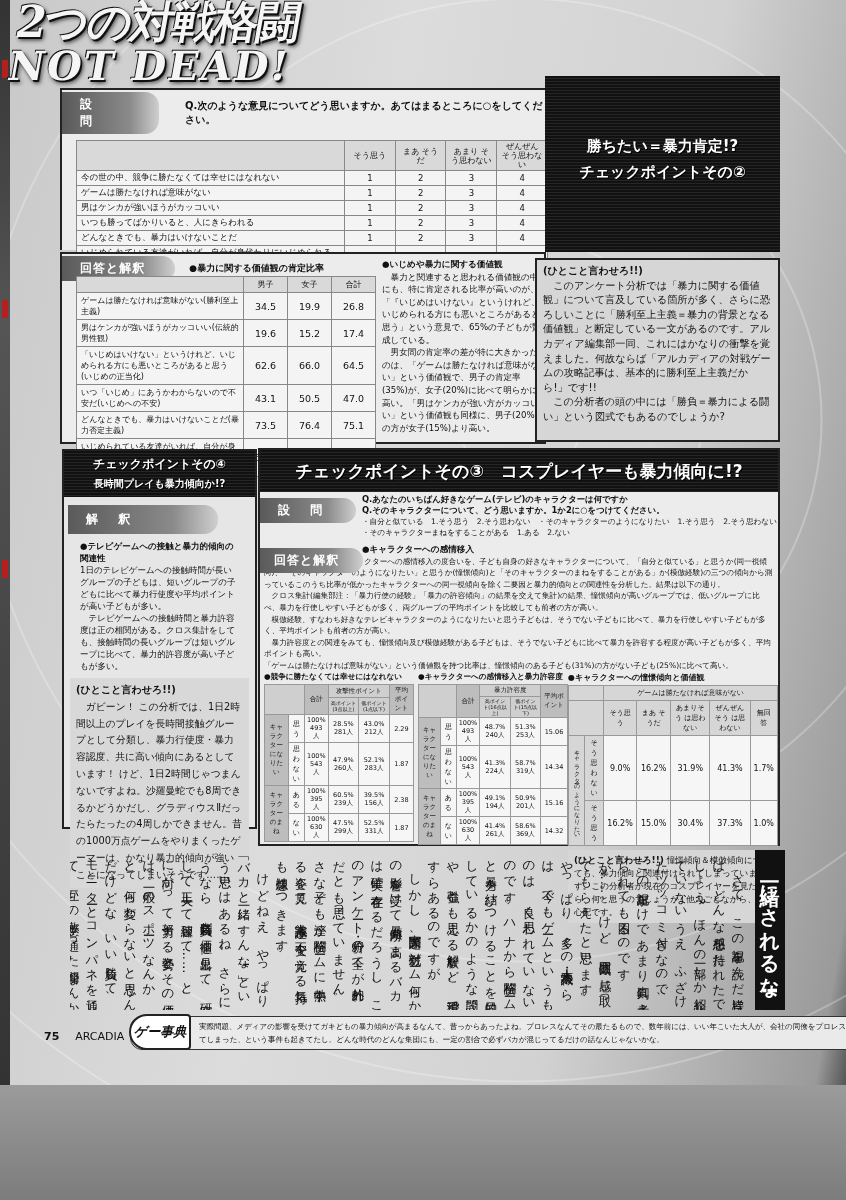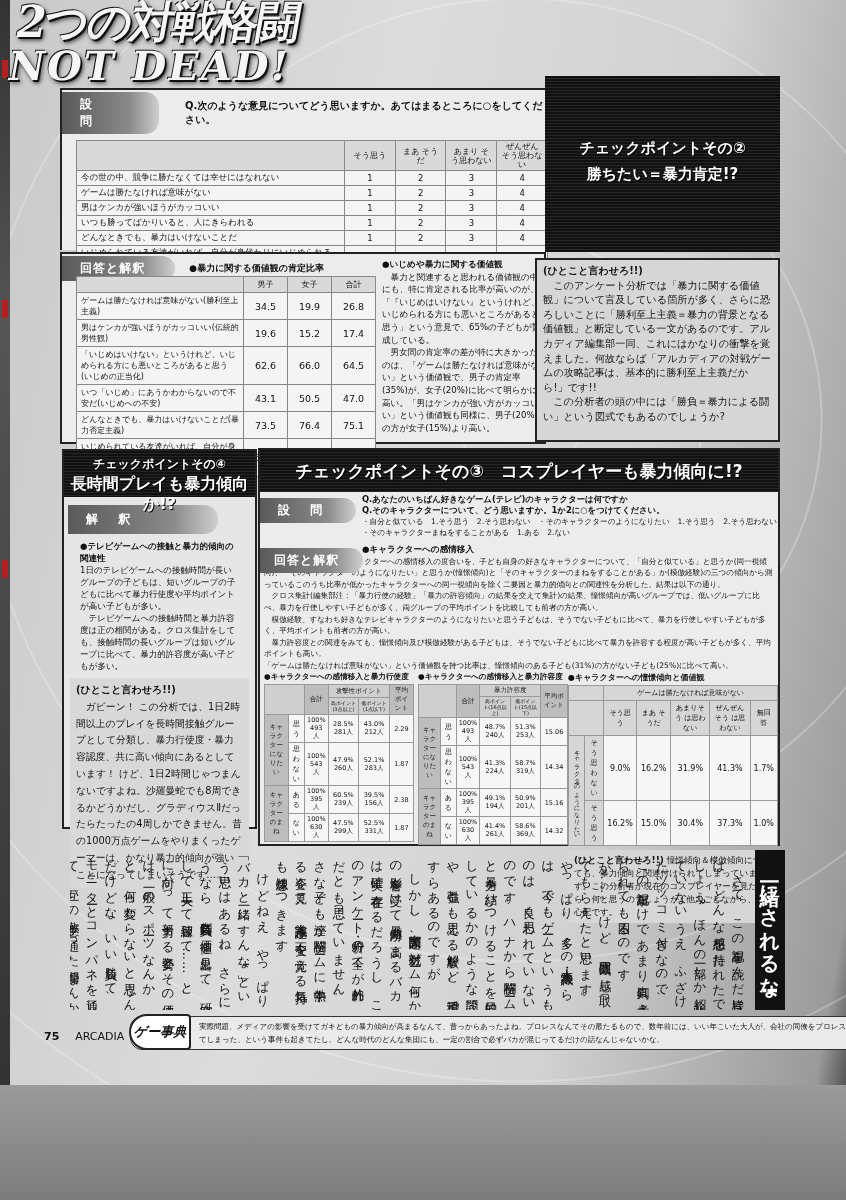--- a/index.html
+++ b/index.html
@@ -119,22 +119,22 @@
             <td class="n">1</td>
             <td class="n">2</td>
             <td class="n">3</td>
             <td class="n">4</td>
           </tr>
         </tbody>
     </table>
   </div>
 
   <div class="darkbox" style="left:545px;top:76px;width:235px;height:176px;padding-top:58px">
+    <div style="font-size:15px;line-height:24px">勝ちたい＝暴力肯定!?</div>
     <div style="font-size:15px;line-height:28px">チェックポイントその②</div>
-    <div style="font-size:15px;line-height:24px">勝ちたい＝暴力肯定!?</div>
   </div>
 
   <div class="box" style="left:60px;top:252px;width:486px;height:192px;background:#ececec">
     <div style="display:flex;align-items:center;gap:14px;padding-top:2px">
       <span class="tag" style="letter-spacing:1px">回答と解釈</span>
       <span style="font-size:9px;font-weight:bold">●暴力に関する価値観の肯定比率</span>
     </div>
     <table class="t2" style="position:absolute;left:14px;top:22px;width:300px;background:#f4f4f4">
       <thead>
           <tr>
@@ -192,21 +192,21 @@
 
   <div class="box comment" style="left:535px;top:258px;width:245px;height:184px;font-size:10.2px;line-height:14.6px">
     <div class="h">(ひとこと言わせろ!!)</div>
     <div style="white-space:pre-wrap">　このアンケート分析では「暴力に関する価値観」について言及している箇所が多く、さらに恐ろしいことに「勝利至上主義＝暴力の背景となる価値観」と断定している一文があるのです。アルカディア編集部一同、これにはかなりの衝撃を覚えました。何故ならば「アルカディアの対戦ゲームの攻略記事は、基本的に勝利至上主義だから!」です!!
 　この分析者の頭の中には「勝負＝暴力による闘い」という図式でもあるのでしょうか?</div>
   </div>
 
   <div class="box" style="left:62px;top:449px;width:195px;height:380px;background:#e6e6e6">
     <div class="darkbox" style="position:relative;height:46px;padding-top:3px">
       <div style="font-size:12px;line-height:20px">チェックポイントその④</div>
-      <div style="font-size:16px;line-height:20px">長時間プレイも暴力傾向か!?</div>
+      <div style="font-size:10px;line-height:20px">長時間プレイも暴力傾向か!?</div>
     </div>
     <div style="padding:8px 0 4px 4px"><span class="tag" style="padding:6px 80px 6px 18px">解 釈</span></div>
     <div class="sm" style="padding:2px 16px">
       <div style="font-weight:bold">●テレビゲームへの接触と暴力的傾向の関連性</div>
       <div style="white-space:pre-wrap">1日のテレビゲームへの接触時間が長いグループの子どもは、短いグループの子どもに比べて暴力行使度や平均ポイントが高い子どもが多い。
 　テレビゲームへの接触時間と暴力許容度は正の相関がある。クロス集計をしても、接触時間の長いグループは短いグループに比べて、暴力的許容度が高い子どもが多い。</div>
     </div>
     <div class="comment" style="margin:4px 6px;background:#d8d8d8;font-size:9.8px;line-height:16.8px;height:210px">
       <div class="h">(ひとこと言わせろ!!)</div>
       <div style="white-space:pre-wrap">　ガビーン！ この分析では、1日2時間以上のプレイを長時間接触グループとして分類し、暴力行使度・暴力容認度、共に高い傾向にあるとしています！ けど、1日2時間じゃつまんないですよね。沙羅曼蛇でも8周できるかどうかだし、グラディウスⅡだったらたったの4周しかできません。昔の1000万点ゲームをやりまくったゲーマーは、かなり暴力的傾向が強いことになってしまいそうです……。</div>
@@ -230,21 +230,21 @@
         <div style="font-weight:bold;font-size:8.6px;padding-left:98px">●キャラクターへの感情移入</div>
         <div style="white-space:pre-wrap;text-indent:0;padding-left:0">　本調査では子どものキャラクターへの感情移入の度合いを、子ども自身の好きなキャラクターについて、「自分と似ている」と思うか(同一視傾向)、「そのキャラクターのようになりたい」と思うか(憧憬傾向)と「そのキャラクターのまねをすることがある」か(模倣経験)の三つの傾向から測っているこのうち比率が低かったキャラクターへの同一視傾向を除く二要因と暴力的傾向との関連性を分析した。結果は以下の通り。
 　クロス集計(編集部注：「暴力行使の経験」「暴力の許容傾向」の結果を交えて集計)の結果、憧憬傾向が高いグループでは、低いグループに比べ、暴力を行使しやすい子どもが多く、両グループの平均ポイントを比較しても前者の方が高い。
 　模倣経験、すなわち好きなテレビキャラクターのようになりたいと思う子どもは、そうでない子どもに比べて、暴力を行使しやすい子どもが多く、平均ポイントも前者の方が高い。
 　暴力許容度との関連をみても、憧憬傾向及び模倣経験がある子どもは、そうでない子どもに比べて暴力を許容する程度が高い子どもが多く、平均ポイントも高い。
 「ゲームは勝たなければ意味がない」という価値観を持つ比率は、憧憬傾向のある子ども(31%)の方がない子ども(25%)に比べて高い。</div>
       </div>
     </div>
 
     <div style="position:absolute;left:4px;top:222px;width:150px">
-      <div style="font-size:7.6px;font-weight:bold;white-space:nowrap">●キャラクターへの感情移入と暴力行使度</div>
+      <div style="font-size:7.6px;font-weight:bold;white-space:nowrap">●競争に勝たなくては幸せにはなれない</div>
       <table class="t3" id="t3a" style="width:150px;background:#f6f6f6;margin-top:2px">
           <tbody>
             <tr>
               <th colspan="2" rowspan="2"></th>
               <th class="g" rowspan="2">合計</th>
               <th colspan="2">攻撃性ポイント</th>
               <th class="g" rowspan="2">平均ポイント</th>
             </tr>
             <tr>
               <th style="font-size:5px">高ポイント(3点以上)</th>

